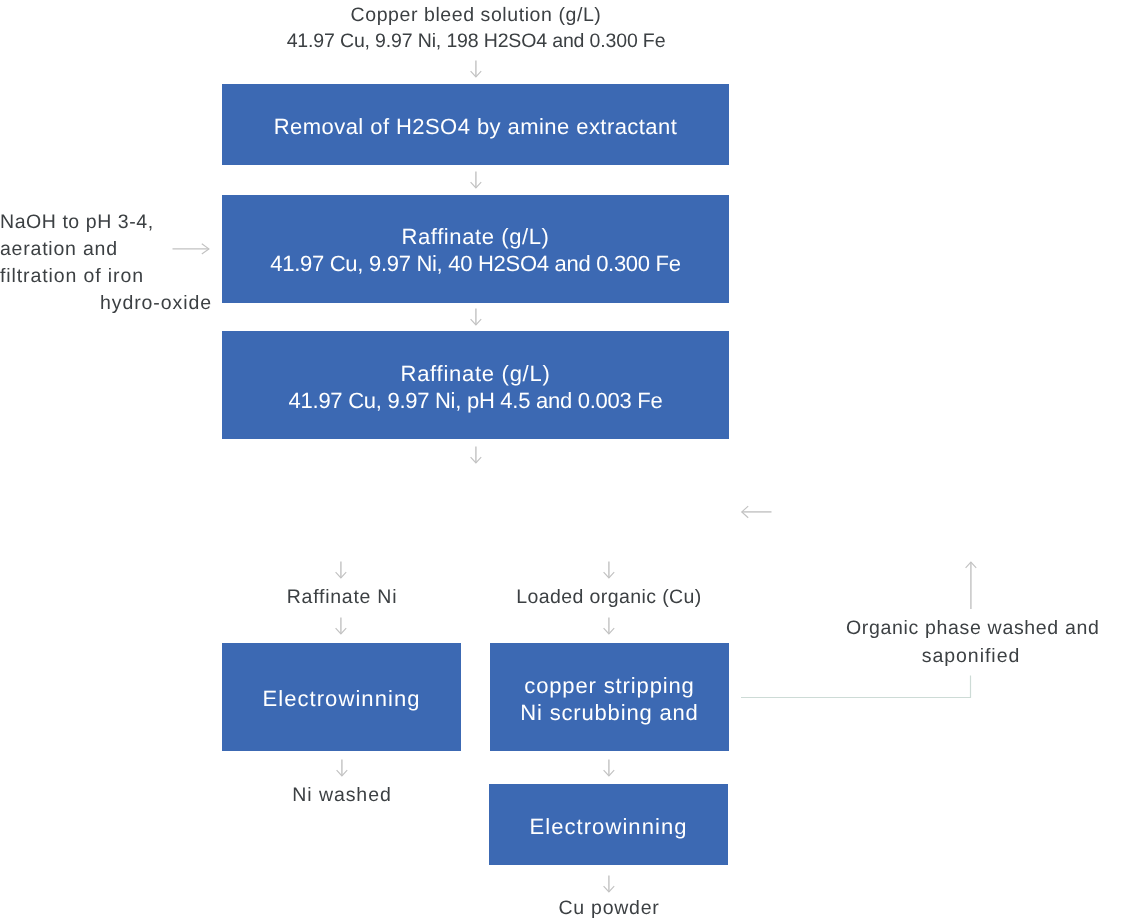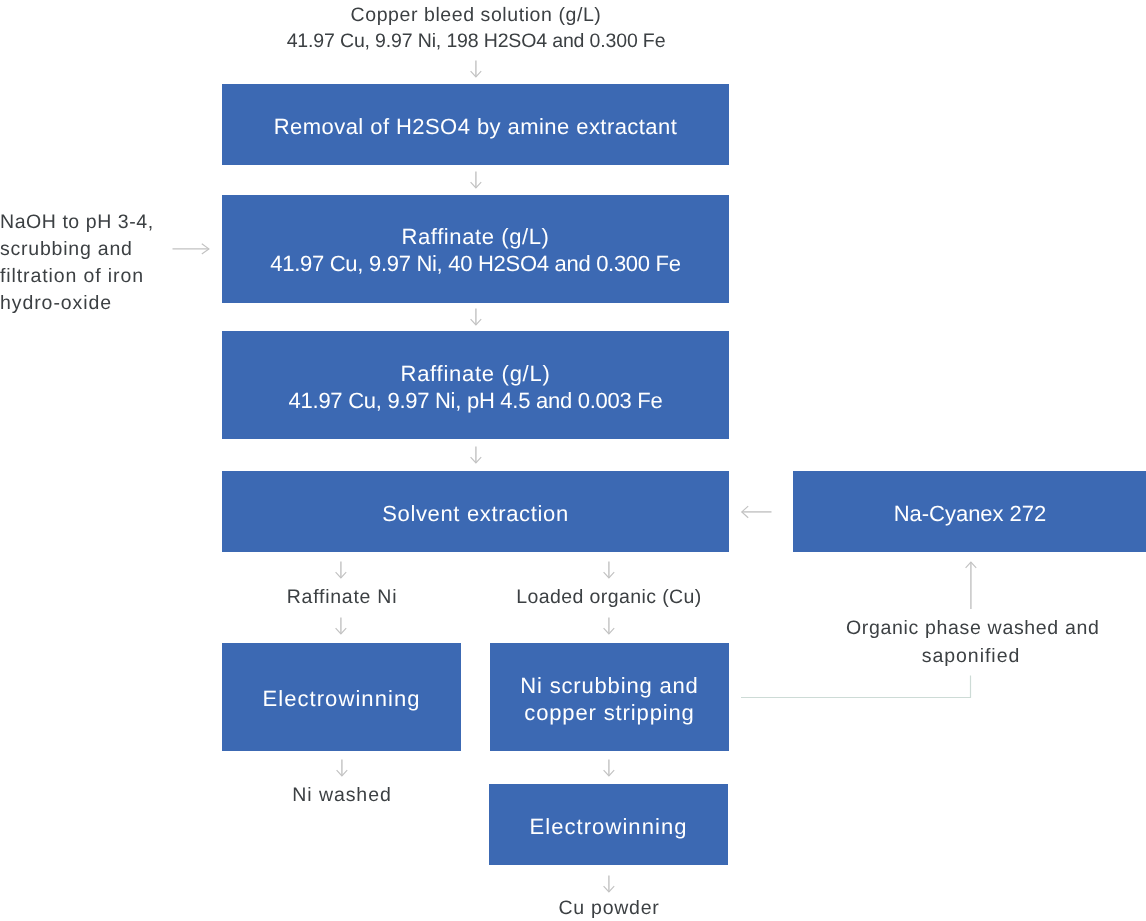--- a/index.html
+++ b/index.html
@@ -42,23 +42,23 @@
   </div>
 
   <div class="arrow" style="left:470px;top:171px;width:12px;height:18px;">
     <svg width="12" height="18" viewBox="0 0 12 18">
         <path d="M5.9 0.5 L5.9 17" stroke="#c2c2c2" stroke-width="1.4" fill="none"></path>
         <path d="M0.6 11.2 L5.9 17 L11.2 11.2" stroke="#c2c2c2" stroke-width="1.15" fill="none" stroke-linejoin="miter"></path>
       </svg>
   </div>
 
   <div class="lbl blk" style="left:0px;top:208.0px;width:200px;letter-spacing:0.56px;">NaOH to pH 3-4,</div>
-  <div class="lbl blk" style="left:0px;top:235.0px;width:200px;letter-spacing:0.78px;">scrubbing and</div>
+  <div class="lbl blk" style="left:0px;top:235.0px;width:200px;letter-spacing:0.78px;">aeration and</div>
   <div class="lbl blk" style="left:0px;top:262.0px;width:200px;letter-spacing:0.89px;">filtration of iron</div>
-  <div class="lbl blk" style="left:0px;top:289.0px;width:200px;letter-spacing:0.92px;">hydro-oxide</div>
+  <div class="lbl blk" style="left:12px;top:289.0px;width:200px;letter-spacing:0.92px;text-align:right;">hydro-oxide</div>
 
   <div class="arrow" style="left:172px;top:242px;width:38px;height:14px;">
     <svg width="38" height="14" viewBox="0 0 38 14">
         <path d="M0.5 6.9 L37 6.9" stroke="#c2c2c2" stroke-width="1.4" fill="none"></path>
         <path d="M29.8 1.8 L36.9 6.9 L29.8 12" stroke="#c2c2c2" stroke-width="1.15" fill="none"></path>
       </svg>
   </div>
 
   <div class="box" style="left:222px;top:195px;width:507px;height:108px;padding-top:1.5px;">
     <span class="ln" style="letter-spacing:0.59px;">Raffinate (g/L)</span>
@@ -77,34 +77,28 @@
     <span class="ln" style="letter-spacing:-0.27px;">41.97 Cu, 9.97 Ni, pH 4.5 and 0.003 Fe</span>
   </div>
 
   <div class="arrow" style="left:470px;top:446px;width:12px;height:18px;">
     <svg width="12" height="18" viewBox="0 0 12 18">
         <path d="M5.9 0.5 L5.9 17" stroke="#c2c2c2" stroke-width="1.4" fill="none"></path>
         <path d="M0.6 11.2 L5.9 17 L11.2 11.2" stroke="#c2c2c2" stroke-width="1.15" fill="none" stroke-linejoin="miter"></path>
       </svg>
   </div>
 
-  <div class="box" style="left:222px;top:471px;width:507px;height:81px;">
-    <span class="ln" style="position:relative;top:1.5px;letter-spacing:0.65px;">Solvent extraction</span>
-  </div>
 
   <div class="arrow" style="left:741px;top:505px;width:31px;height:14px;">
     <svg width="31" height="14" viewBox="0 0 31 14">
         <path d="M0.8 6.9 L30.5 6.9" stroke="#c2c2c2" stroke-width="1.4" fill="none"></path>
         <path d="M7.2 1.1 L0.8 6.9 L7.2 12.7" stroke="#c2c2c2" stroke-width="1.15" fill="none"></path>
       </svg>
   </div>
 
-  <div class="box" style="left:793px;top:471px;width:354px;height:81px;">
-    <span class="ln" style="position:relative;top:1.5px;letter-spacing:-0.03px;">Na-Cyanex 272</span>
-  </div>
 
   <div class="arrow" style="left:335px;top:561px;width:12px;height:18px;">
     <svg width="12" height="18" viewBox="0 0 12 18">
         <path d="M5.9 0.5 L5.9 17" stroke="#c2c2c2" stroke-width="1.4" fill="none"></path>
         <path d="M0.6 11.2 L5.9 17 L11.2 11.2" stroke="#c2c2c2" stroke-width="1.15" fill="none" stroke-linejoin="miter"></path>
       </svg>
   </div>
   <div class="arrow" style="left:603px;top:561px;width:12px;height:18px;">
     <svg width="12" height="18" viewBox="0 0 12 18">
         <path d="M5.9 0.5 L5.9 17" stroke="#c2c2c2" stroke-width="1.4" fill="none"></path>
@@ -126,22 +120,22 @@
         <path d="M5.9 0.5 L5.9 17" stroke="#c2c2c2" stroke-width="1.4" fill="none"></path>
         <path d="M0.6 11.2 L5.9 17 L11.2 11.2" stroke="#c2c2c2" stroke-width="1.15" fill="none" stroke-linejoin="miter"></path>
       </svg>
   </div>
 
   <div class="box" style="left:222px;top:643px;width:239px;height:108px;">
     <span class="ln" style="position:relative;top:1.2px;letter-spacing:1.07px;">Electrowinning</span>
   </div>
 
   <div class="box" style="left:490px;top:643px;width:239px;height:108px;padding-top:3px;">
+    <span class="ln" style="letter-spacing:0.87px;">copper stripping</span>
     <span class="ln" style="letter-spacing:0.83px;">Ni scrubbing and</span>
-    <span class="ln" style="letter-spacing:0.87px;">copper stripping</span>
   </div>
 
   <div class="arrow" style="left:965px;top:561px;width:12px;height:49px;">
     <svg width="12" height="49" viewBox="0 0 12 49">
         <path d="M5.9 48 L5.9 1" stroke="#c2c2c2" stroke-width="1.4" fill="none"></path>
         <path d="M0.6 6.8 L5.9 1 L11.2 6.8" stroke="#c2c2c2" stroke-width="1.15" fill="none"></path>
       </svg>
   </div>
 
   <div class="lbl" style="left:846px;top:613.8px;width:250px;letter-spacing:0.67px;">Organic phase washed and</div>

